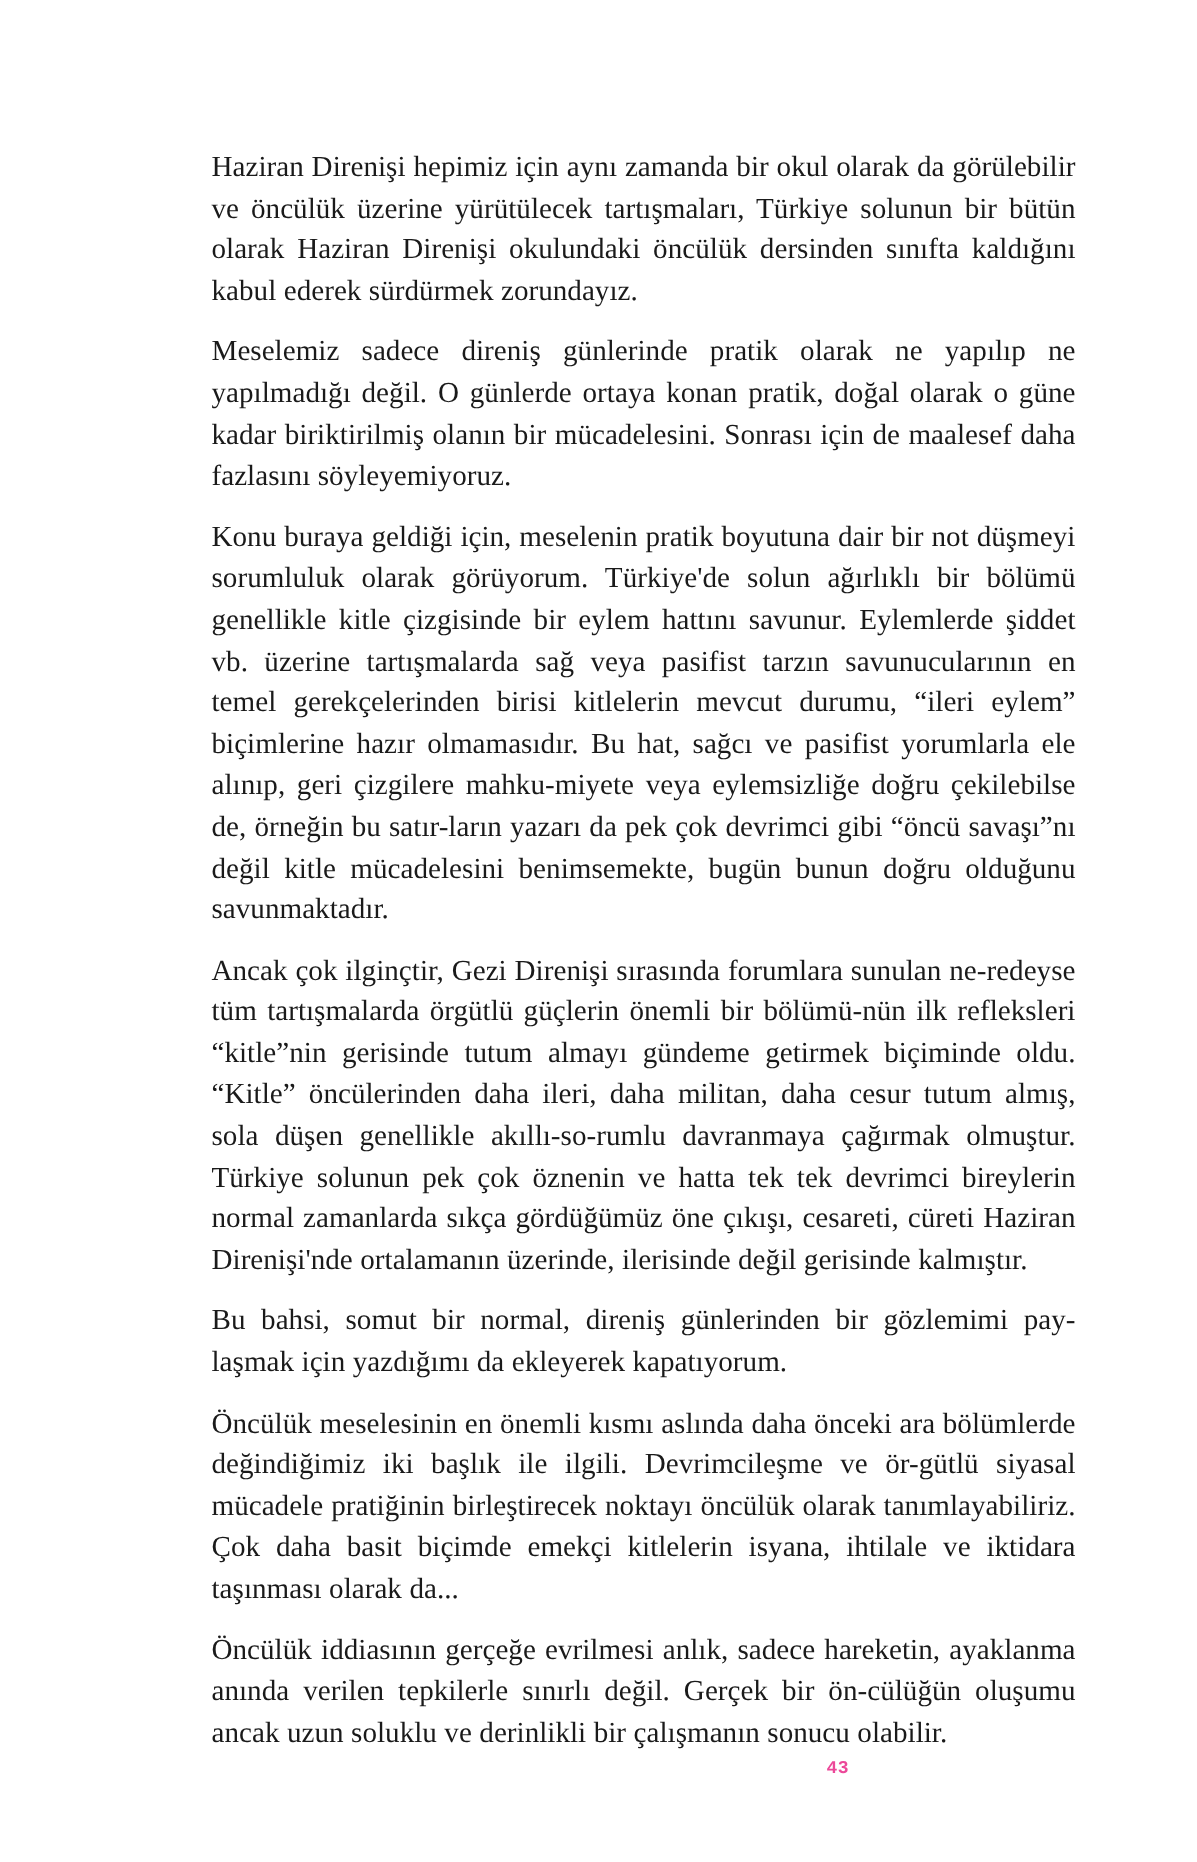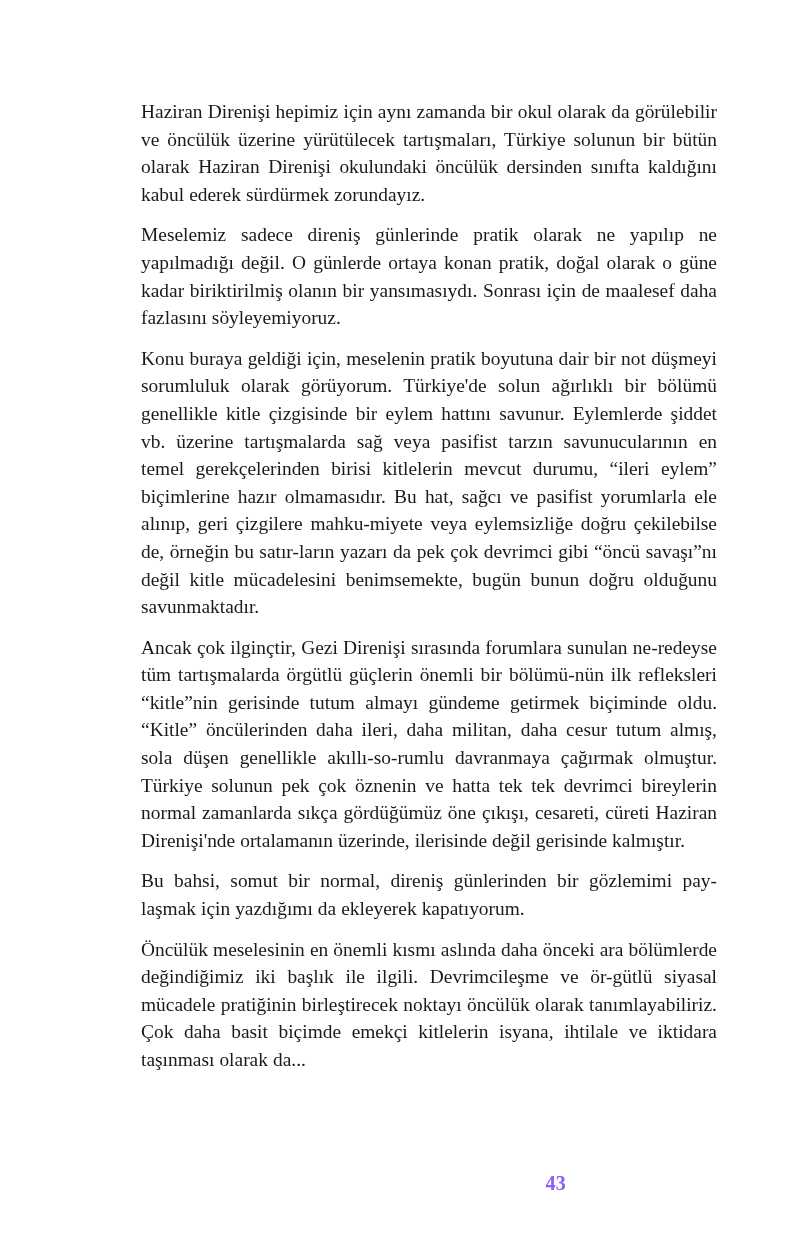--- a/index.html
+++ b/index.html
@@ -40,44 +40,45 @@
     -webkit-hyphens: none;
     hyphens: none;
   }
   .para:last-child {
     margin-bottom: 0;
   }
   .page-number {
     position: absolute;
     right: 82px;
     top: 1172px;
-    font-size: 20px;
+    font-size: 12px;
     font-weight: bold;
-    font-family: Liberation Serif, serif;
-    color: #8b5cf6;
+    font-family: Liberation Mono, monospace;
+    color: #ec4899;
     letter-spacing: 0.3px;
   }
 </style>
 </head>
 <body>
 
 <div class="page">
 
   <div class="text-column">
 
     <p class="para">Haziran Direnişi hepimiz için aynı zamanda bir okul olarak da görülebilir ve öncülük üzerine yürütülecek tartışmaları, Türkiye solunun bir bütün olarak Haziran Direnişi okulundaki öncülük dersinden sınıfta kaldığını kabul ederek sürdürmek zorundayız.</p>
 
-    <p class="para">Meselemiz sadece direniş günlerinde pratik olarak ne yapılıp ne yapılmadığı değil. O günlerde ortaya konan pratik, doğal olarak o güne kadar biriktirilmiş olanın bir yansımasıydı. Sonrası için de maalesef daha fazlasını söyleyemiyoruz.</p>
+    <p class="para">Meselemiz sadece direniş günlerinde pratik olarak ne yapılıp ne yapılmadığı değil. O günlerde ortaya konan pratik, doğal olarak o güne kadar biriktirilmiş olanın bir mücadelesini. Sonrası için de maalesef daha fazlasını söyleyemiyoruz.</p>
 
     <p class="para">Konu buraya geldiği için, meselenin pratik boyutuna dair bir not düşmeyi sorumluluk olarak görüyorum. Türkiye'de solun ağırlıklı bir bölümü genellikle kitle çizgisinde bir eylem hattını savunur. Eylemlerde şiddet vb. üzerine tartışmalarda sağ veya pasifist tarzın savunucularının en temel gerekçelerinden birisi kitlelerin mevcut durumu, “ileri eylem” biçimlerine hazır olmamasıdır. Bu hat, sağcı ve pasifist yorumlarla ele alınıp, geri çizgilere mahku-miyete veya eylemsizliğe doğru çekilebilse de, örneğin bu satır-ların yazarı da pek çok devrimci gibi “öncü savaşı”nı değil kitle mücadelesini benimsemekte, bugün bunun doğru olduğunu savunmaktadır.</p>
 
     <p class="para">Ancak çok ilginçtir, Gezi Direnişi sırasında forumlara sunulan ne-redeyse tüm tartışmalarda örgütlü güçlerin önemli bir bölümü-nün ilk refleksleri “kitle”nin gerisinde tutum almayı gündeme getirmek biçiminde oldu. “Kitle” öncülerinden daha ileri, daha militan, daha cesur tutum almış, sola düşen genellikle akıllı-so-rumlu davranmaya çağırmak olmuştur. Türkiye solunun pek çok öznenin ve hatta tek tek devrimci bireylerin normal zamanlarda sıkça gördüğümüz öne çıkışı, cesareti, cüreti Haziran Direnişi'nde ortalamanın üzerinde, ilerisinde değil gerisinde kalmıştır.</p>
 
     <p class="para">Bu bahsi, somut bir normal, direniş günlerinden bir gözlemimi pay-laşmak için yazdığımı da ekleyerek kapatıyorum.</p>
 
     <p class="para">Öncülük meselesinin en önemli kısmı aslında daha önceki ara bölümlerde değindiğimiz iki başlık ile ilgili. Devrimcileşme ve ör-gütlü siyasal mücadele pratiğinin birleştirecek noktayı öncülük olarak tanımlayabiliriz. Çok daha basit biçimde emekçi kitlelerin isyana, ihtilale ve iktidara taşınması olarak da...</p>
 
+    <p class="para">Öncülük iddiasının gerçeğe evrilmesi anlık, sadece hareketin, ayaklanma anında verilen tepkilerle sınırlı değil. Gerçek bir ön-cülüğün oluşumu ancak uzun soluklu ve derinlikli bir çalışmanın sonucu olabilir.</p>
 
   </div>
 
   <div class="page-number">43</div>
 
 </div>
 
 </body></html>

